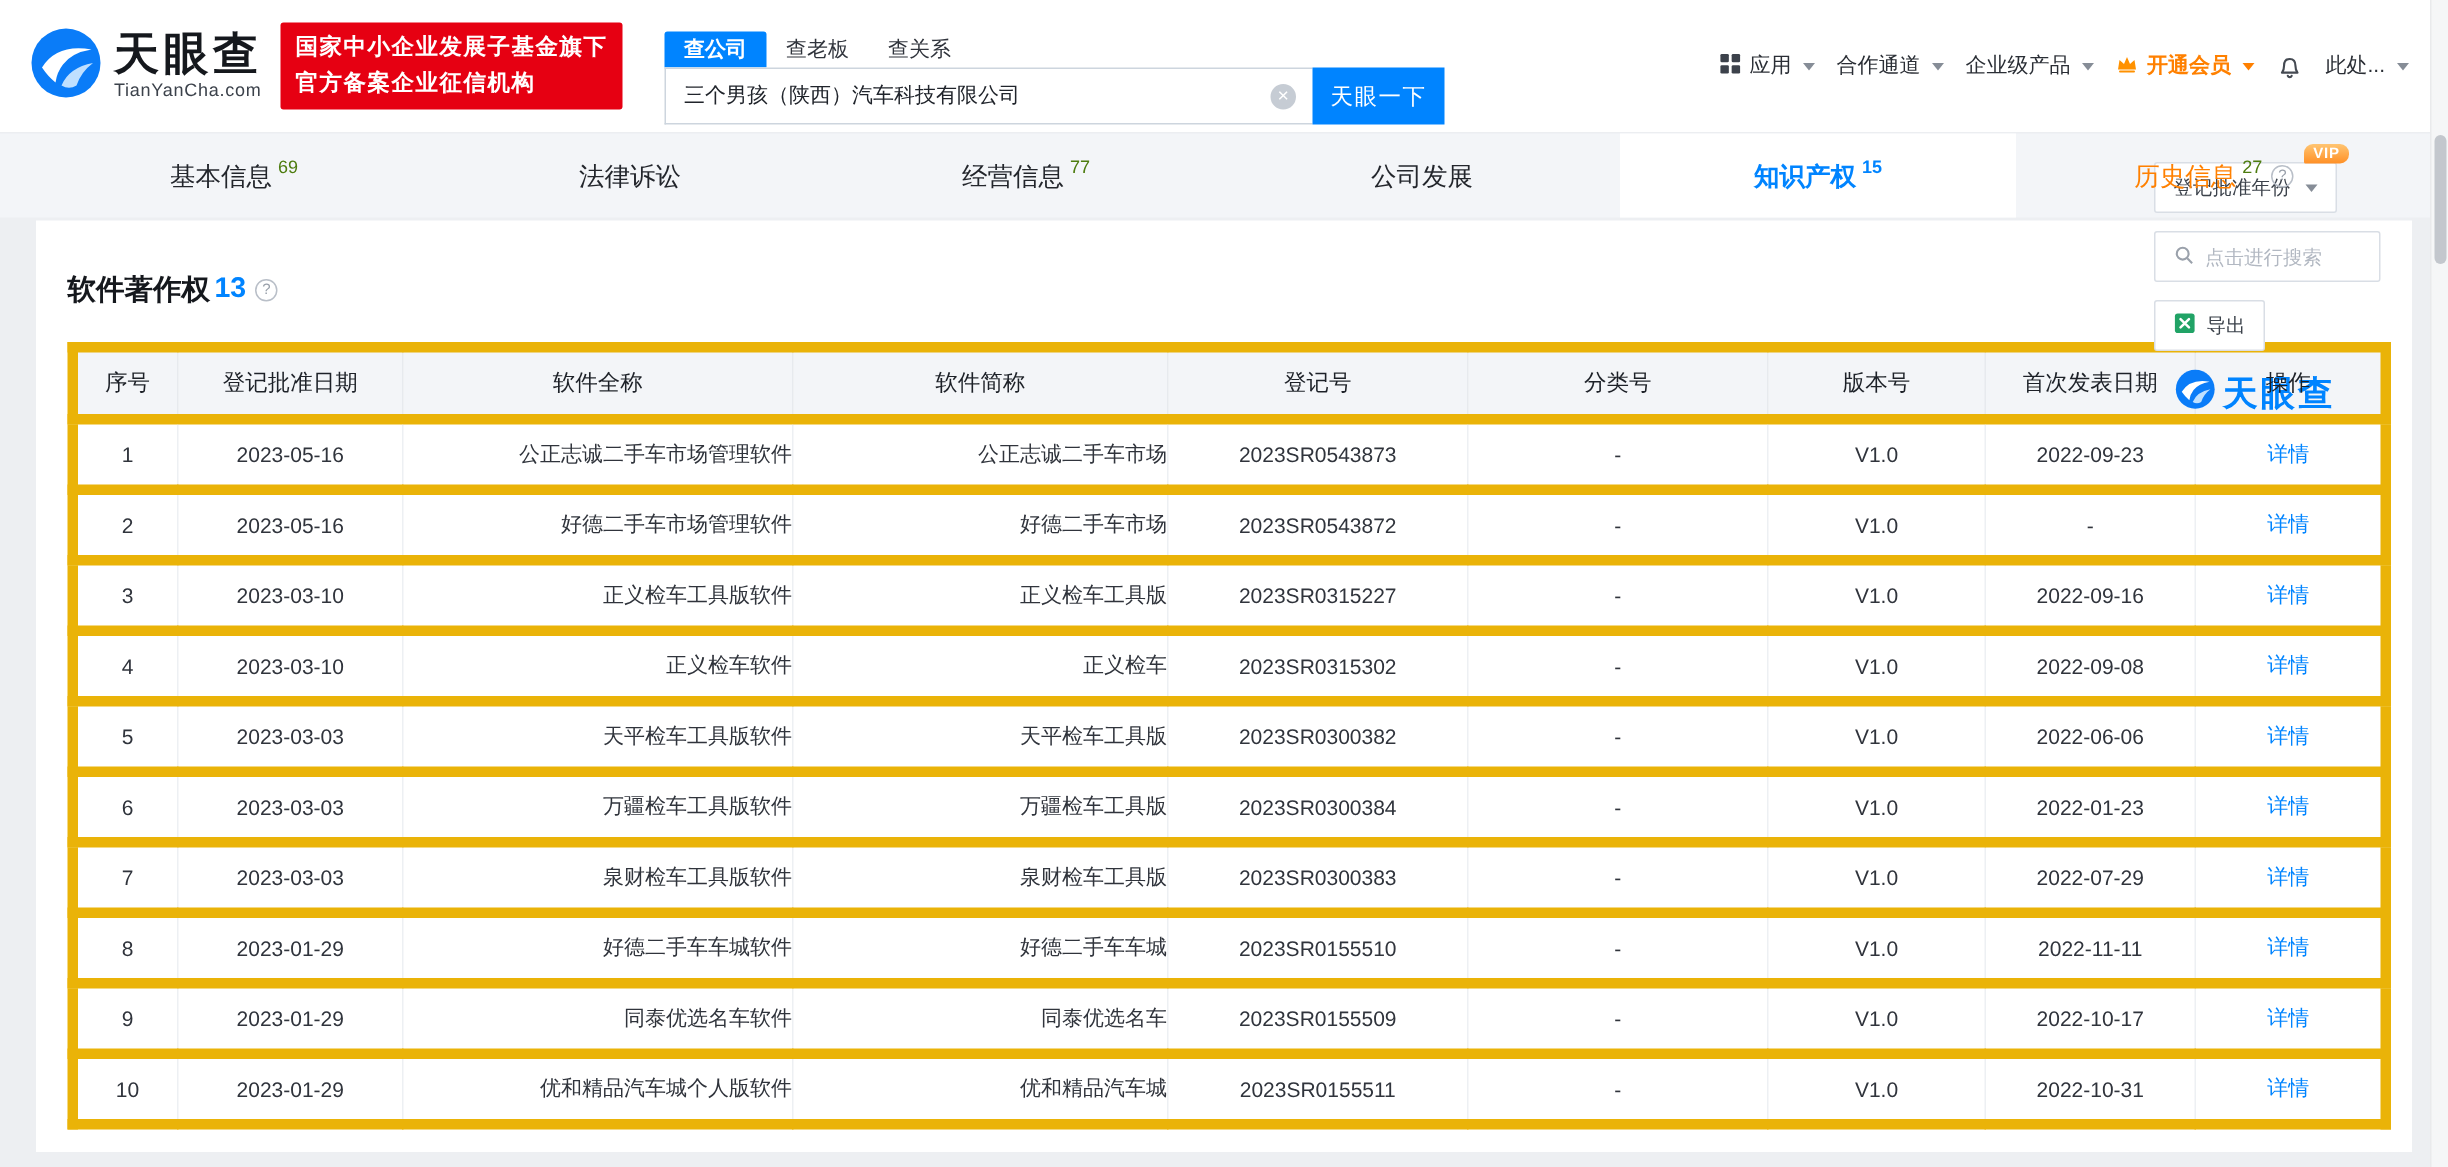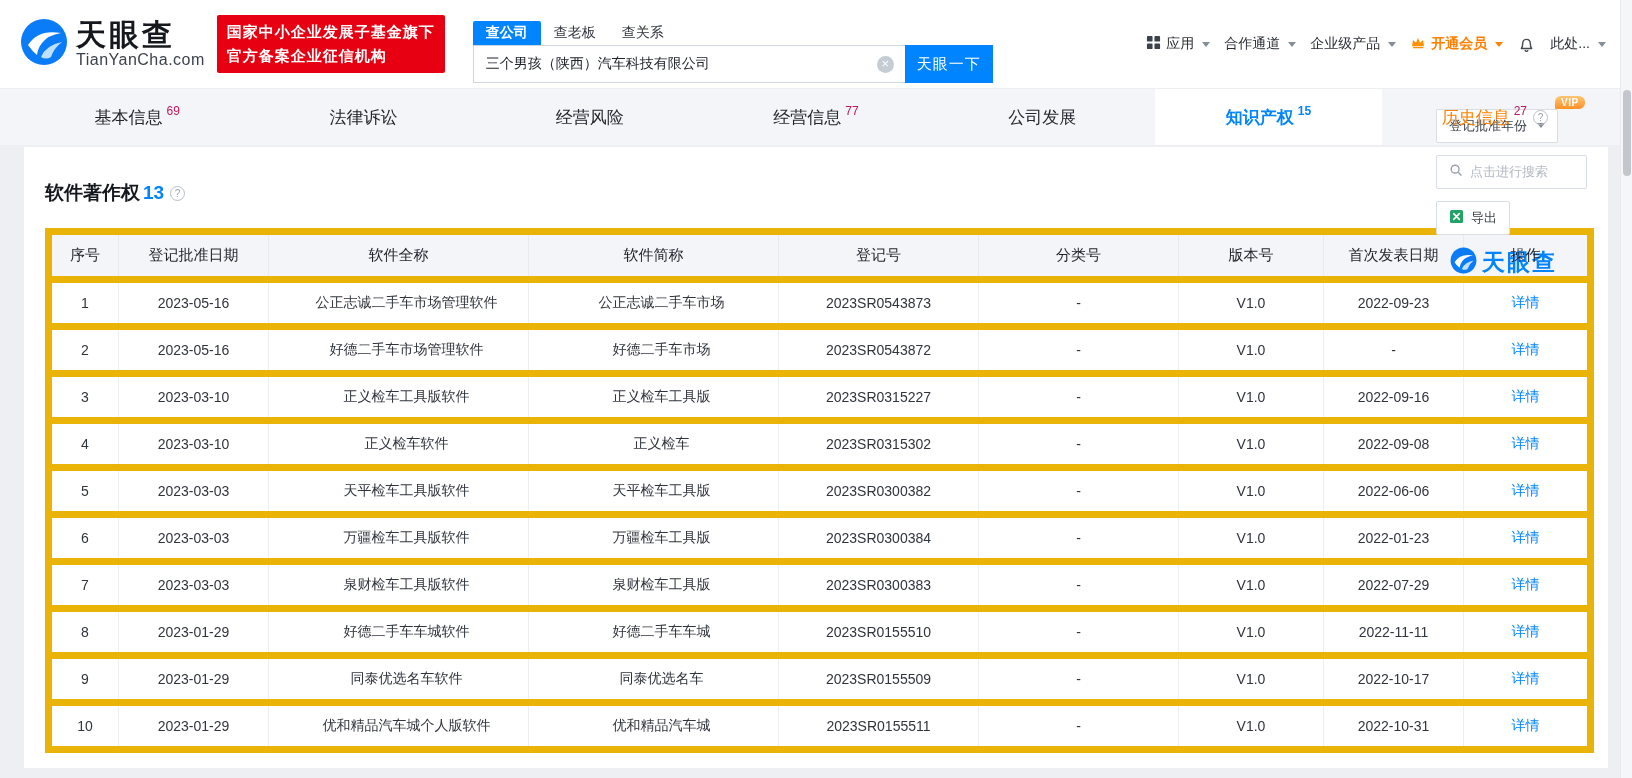--- a/index.html
+++ b/index.html
@@ -4,21 +4,21 @@
 <style>
   * { margin:0; padding:0; box-sizing:border-box; }
   html,body { width:1632px; height:778px; overflow:hidden; }
   body { font-family:"Liberation Sans","DejaVu Sans",sans-serif; background:#edeff2; color:#30343c; }
 
   
   .header { height:88px; background:#fff; display:flex; align-items:center; padding:0 26px 0 20px; position:relative; }
   .logo { display:flex; align-items:center; cursor:pointer; }
   .logo-text { margin-left:8px; display:flex; flex-direction:column; }
   .logo-name { font-size:30px; font-weight:bold; color:#15181d; letter-spacing:3px; line-height:32px; }
-  .logo-domain { font-size:16px; color:#3c424b; letter-spacing:.5px; }
+  .logo-domain { font-size:12px; color:#3c424b; letter-spacing:.5px; }
   .cert-badge { margin-left:12px; background:#e60012; color:#ffffff; font-size:15px; font-weight:bold; line-height:24px; padding:5px 10px; border-radius:2px; letter-spacing:1px; white-space:nowrap; }
 
   .search-area { margin-left:28px; align-self:flex-start; padding-top:20px; }
   .search-tabs { display:flex; align-items:flex-end; height:25px; }
   .stab { font-size:14px; color:#30343c; padding:3px 13px; cursor:pointer; }
   .stab.active { background:#0084ff; color:#fff; font-weight:bold; border-radius:2px 2px 0 0; }
   .search-box { display:flex; }
   .search-input { width:432px; height:38px; border:1px solid #cdd5de; border-right:none; outline:none; padding:0 34px 0 12px; font-size:14px; color:#20242b; font-family:inherit; }
   .clear-icon { width:17px; height:17px; border-radius:50%; background:#c6ccd4; color:#fff; font-size:13px; line-height:16px; text-align:center; margin:11px 0 0 -28px; cursor:pointer; position:relative; z-index:2; }
   .search-btn { width:88px; height:38px; margin-left:11px; background:#0084ff; color:#fff; border:none; font-size:15px; letter-spacing:1px; cursor:pointer; font-family:inherit; }
@@ -27,21 +27,21 @@
   .nav-item { display:flex; align-items:center; font-size:14px; color:#2a2e35; cursor:pointer; gap:5px; }
   .nav-item.vip { color:#ff8000; font-weight:bold; }
   .caret { width:0; height:0; border-left:4px solid transparent; border-right:4px solid transparent; border-top:5px solid #868d97; display:inline-block; margin-left:3px; }
   .caret.orange { border-top-color:#ff8000; }
   .bell-btn { cursor:pointer; display:flex; align-items:center; }
 
   
   .company-tabbar { height:57px; background:#f3f5f8; border-top:1px solid #eceef1; }
   .company-tabs { margin:0 24px; height:100%; display:flex; }
   .ct { flex:1; display:flex; align-items:center; justify-content:center; font-size:17px; color:#23262c; cursor:pointer; position:relative; }
-  .ct .ct-count { font-size:12px; color:#be185d; margin-left:4px; position:relative; top:-6px; }
+  .ct .ct-count { font-size:12px; color:#4d7c0f; margin-left:4px; position:relative; top:-6px; }
   .ct.active { background:#fff; color:#0084ff; font-weight:bold; }
   .ct.active .ct-count { color:#0084ff; }
   .ct.history { color:#ff8000; }
   .vip-badge { position:absolute; top:7px; margin-left:150px; background:linear-gradient(180deg,#ffc572,#ff9026); color:#fff; font-size:10px; font-weight:bold; padding:1px 6px; border-radius:6px 6px 6px 1px; letter-spacing:.5px; }
   .help-icon { width:15px; height:15px; border:1px solid #b9bfc8; border-radius:50%; color:#9aa1ab; font-size:10px; line-height:13px; text-align:center; display:inline-block; margin-left:6px; font-weight:normal; }
 
   
   .card { margin:2px 24px; background:#fff; height:621px; padding:26px 21px 0 21px; }
   .section-head { display:flex; align-items:center; height:40px; }
   .section-title { font-size:19px; font-weight:bold; color:#15181d; display:flex; align-items:center; }
@@ -50,21 +50,21 @@
   .ctl { height:34px; border:1px solid #d9dee5; border-radius:2px; background:#fff; display:flex; align-items:center; padding:0 12px; font-size:13px; color:#3c424b; cursor:pointer; gap:7px; }
   .mini-search input { border:none; outline:none; width:104px; font-size:13px; font-family:inherit; color:#000000; }
   .mini-search input::placeholder { color:#b2b8c2; }
   .watermark { display:flex; align-items:center; margin-left:14px; gap:5px; }
   .watermark-name { font-size:23px; font-weight:bold; color:#0084ff; letter-spacing:2px; }
 
   
   .data-table { width:100%; border-collapse:collapse; table-layout:fixed; margin-top:15px; }
   .data-table th { background:#f3f5f8; height:48px; font-size:15px; font-weight:400; color:#1d2128; border:1px solid #e7eaee; }
   .data-table td { height:47px; font-size:14px; color:#30343c; border:1px solid #edf0f3; text-align:center; background:#fff; }
-  .data-table td.left { text-align:center; padding-left:16px; }
+  .data-table td.left { text-align:right; padding-left:16px; }
   .data-table tr { border:7px solid #eab308; }
   .detail-link { color:#0084ff; cursor:pointer; text-decoration:none; }
 
   
   .scrollbar-track { position:fixed; top:0; right:0; width:12px; height:778px; background:#f5f6f7; border-left:1px solid #e9eaec; }
   .scrollbar-thumb { position:absolute; top:90px; left:2px; width:8px; height:86px; background:#c3c7cd; border-radius:4px; }
 </style>
 </head>
 <body>
 
@@ -146,23 +146,20 @@
 </header>
 
 <div class="company-tabbar">
   <nav class="company-tabs">
     <div class="ct">
       <span>基本信息</span>
       <span class="ct-count">69</span>
     </div>
     <div class="ct">
       <span>法律诉讼</span>
-    </div>
-    <div class="ct">
-      <span>经营风险</span>
     </div>
     <div class="ct">
       <span>经营信息</span>
       <span class="ct-count">77</span>
     </div>
     <div class="ct">
       <span>公司发展</span>
     </div>
     <div class="ct active">
       <span>知识产权</span>

